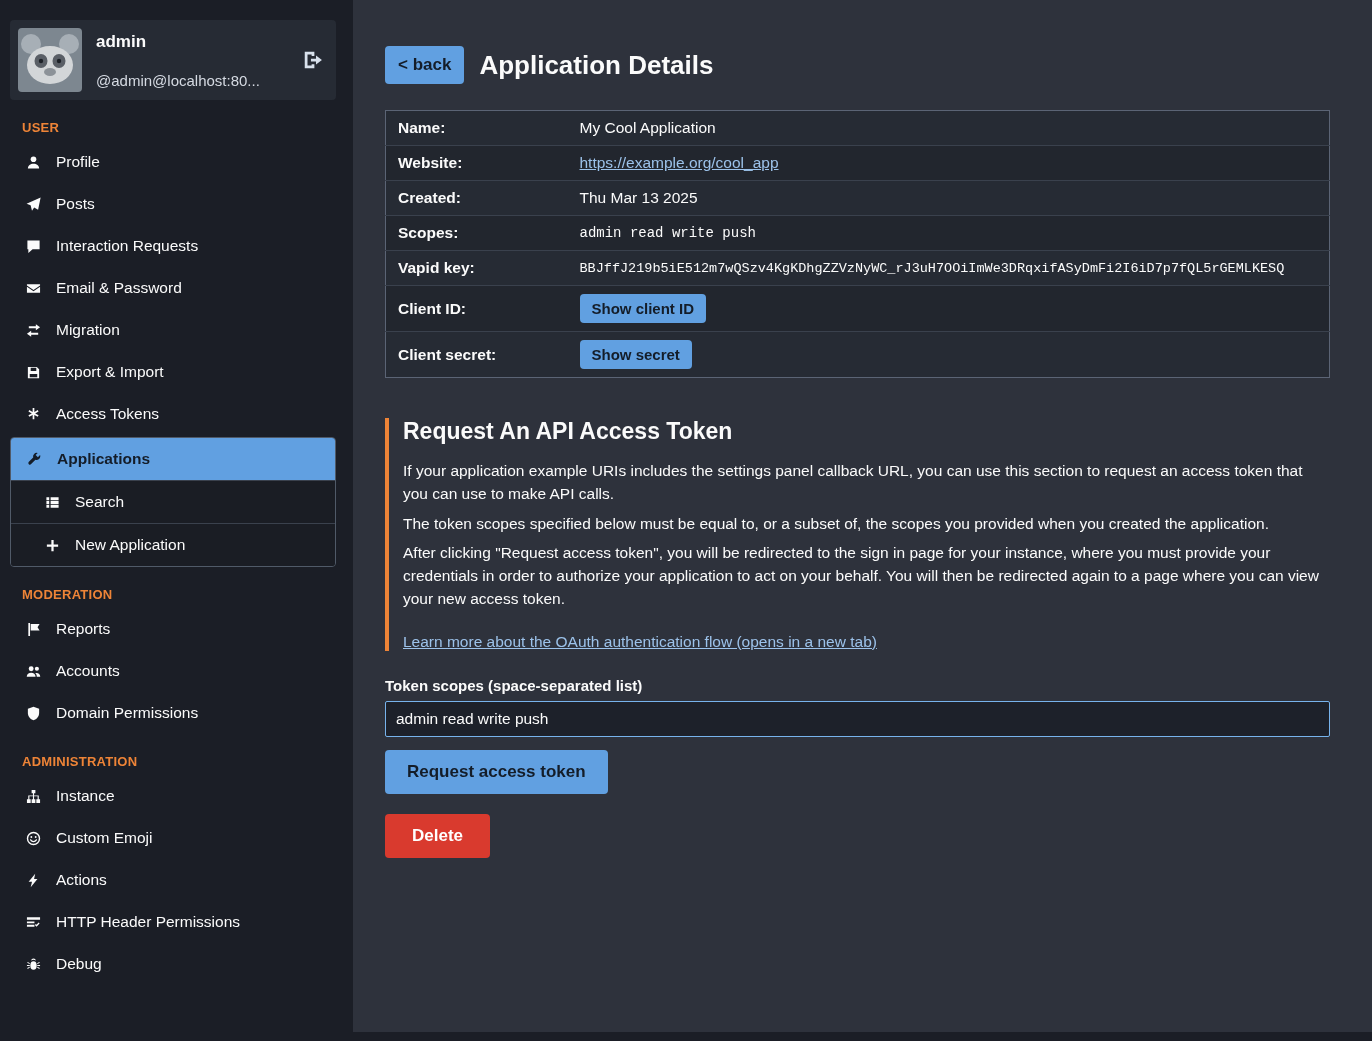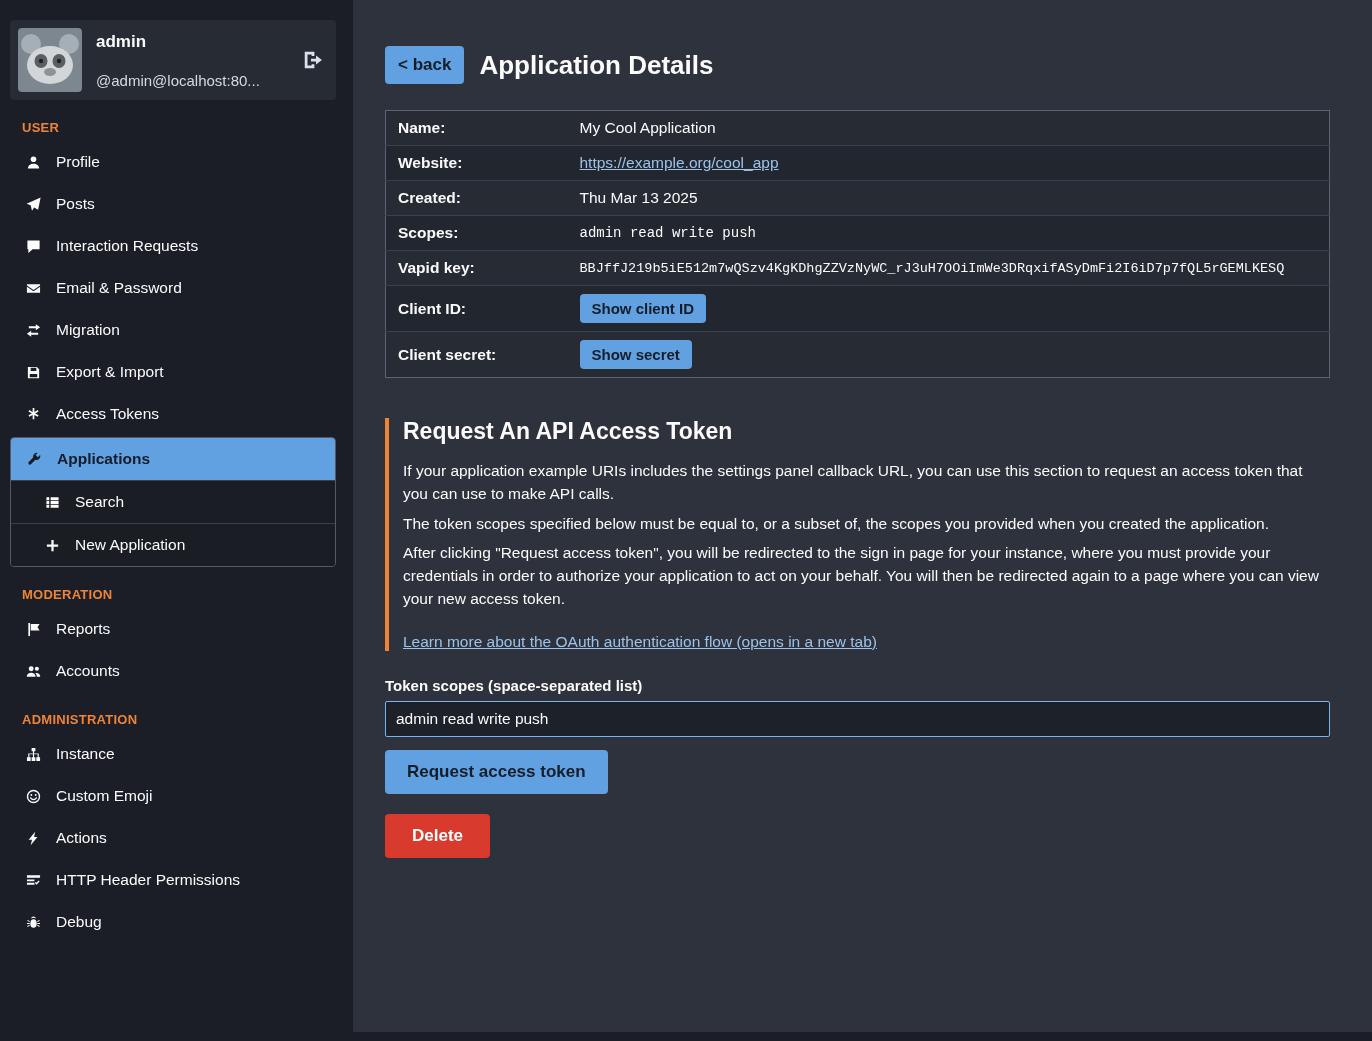--- a/index.html
+++ b/index.html
@@ -251,20 +251,28 @@
     <span class="ic">
         <svg viewBox="0 0 16 16">
           <circle cx="5.5" cy="5" r="2.6"></circle>
           <path d="M.8 13.6c0-2.6 2.1-4.2 4.7-4.2s4.7 1.6 4.7 4.2z"></path>
           <circle cx="11.6" cy="5" r="2.2"></circle>
           <path d="M11.2 9.5c2.3.1 4 1.6 4 4.1h-3.7c0-1.7-.6-3.1-1.7-4z"></path>
         </svg>
       </span>
     <span>Accounts</span>
   </a>
+  <a class="item">
+    <span class="ic">
+        <svg viewBox="0 0 16 16">
+          <path d="M8 .8l6 2.2v4.5c0 3.9-2.6 6.5-6 7.7-3.4-1.2-6-3.8-6-7.7V3z"></path>
+        </svg>
+      </span>
+    <span>Domain Permissions</span>
+  </a>
 
   <div class="category">ADMINISTRATION</div>
 
   <a class="item">
     <span class="ic">
         <svg viewBox="0 0 16 16">
           <path d="M6 1h4v3.6H6zM7.4 4.6h1.2v2.2H7.4zM2.4 6.8h11.2v1H2.4zM2.4 7.8h1.2V11H2.4zM7.4 7.8h1.2V11H7.4zM12.4 7.8h1.2V11h-1.2zM1 11h4v4H1zM6 11h4v4H6zM11 11h4v4h-4z"></path>
         </svg>
       </span>
     <span>Instance</span>

